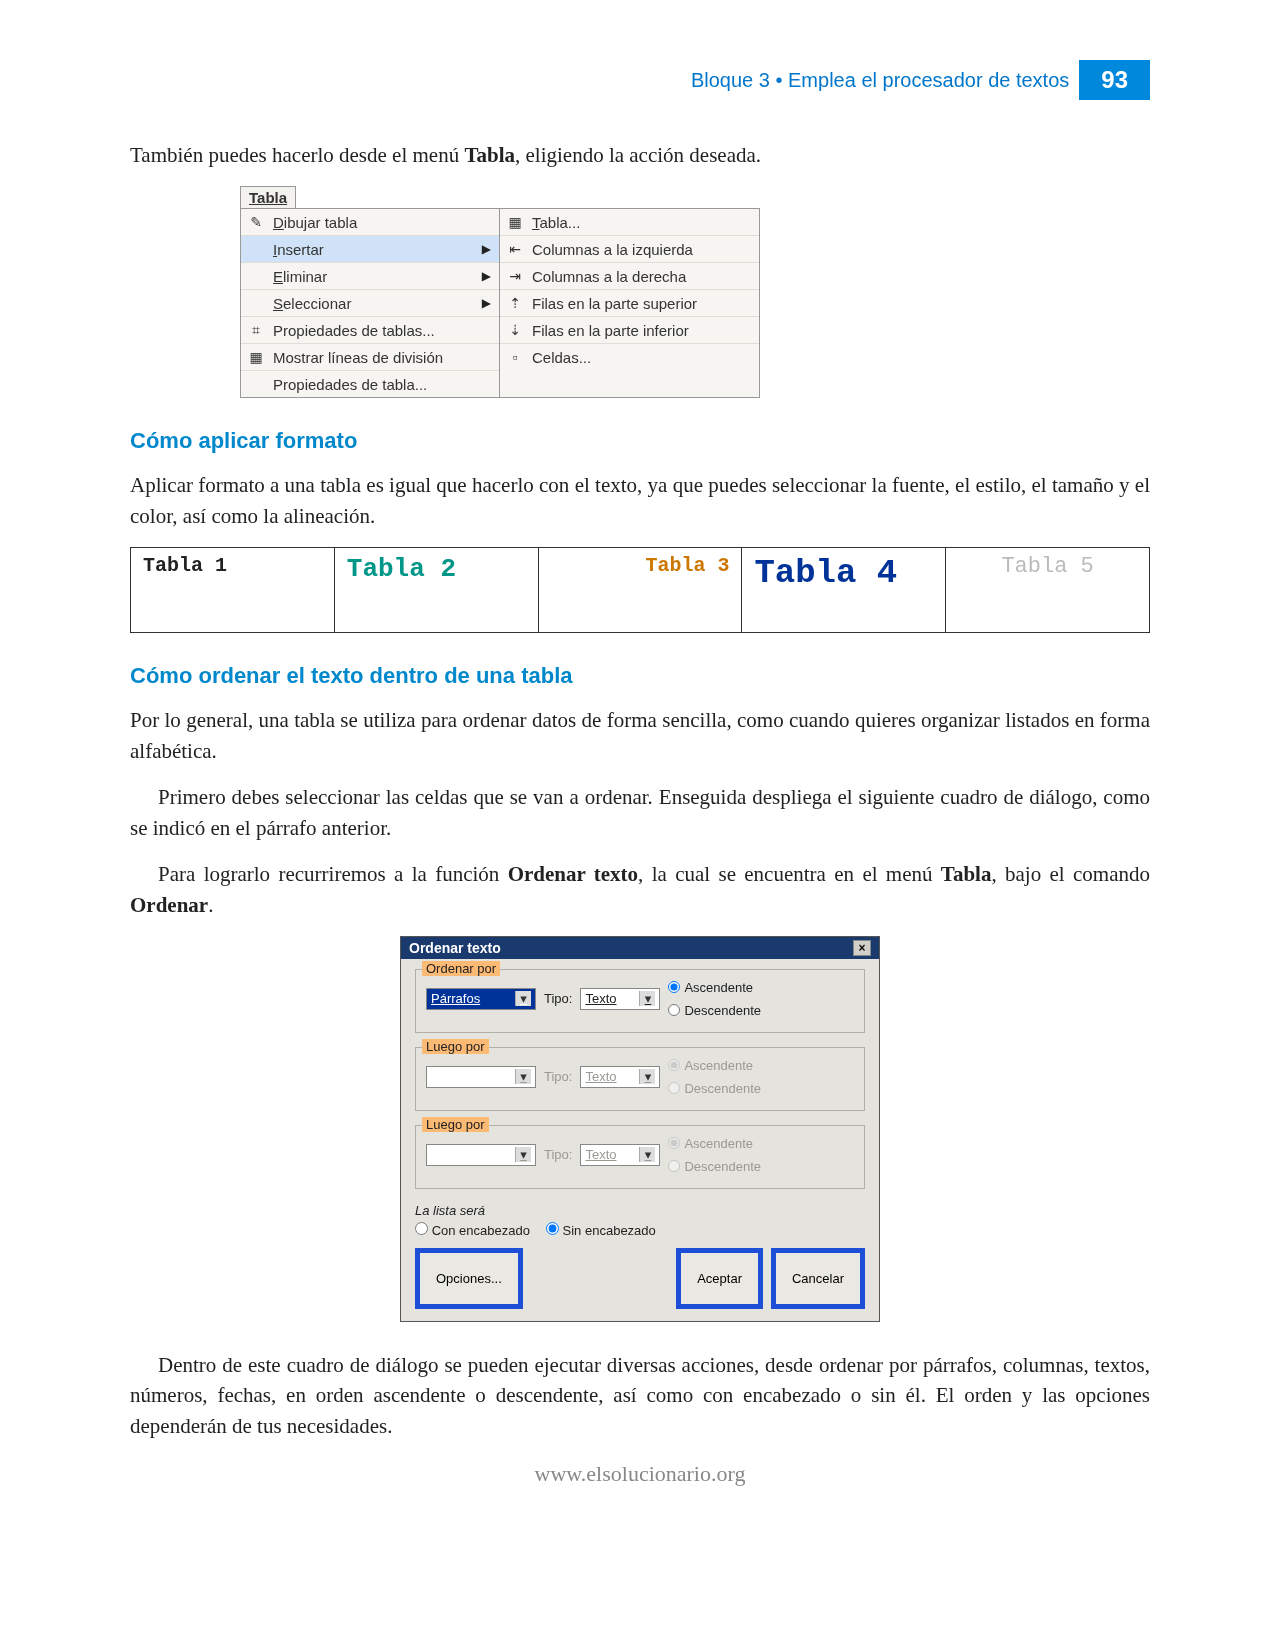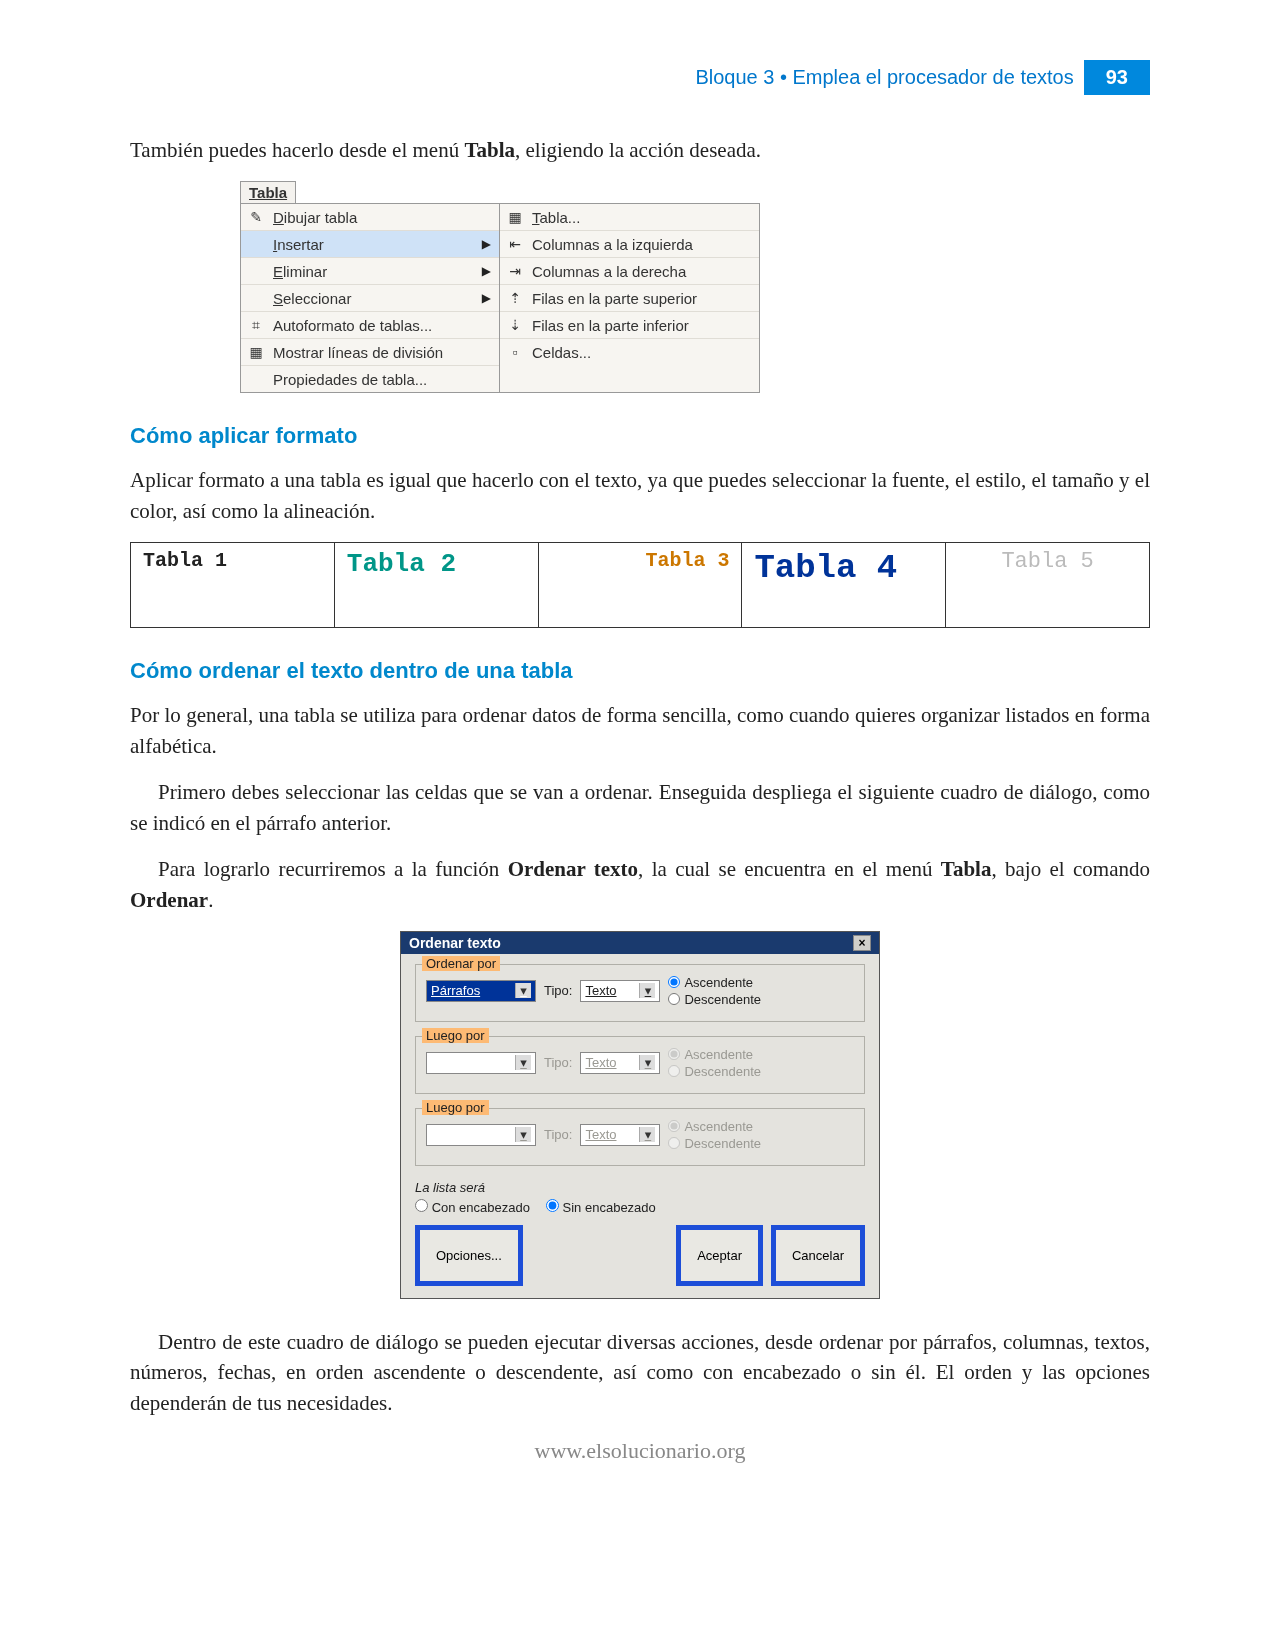--- a/index.html
+++ b/index.html
@@ -23,21 +23,21 @@
     }
     .header-text {
       color: #0077cc;
       font-size: 20px;
     }
     .page-number {
       background: #0088dd;
       color: #fff;
       padding: 6px 22px;
       font-weight: bold;
-      font-size: 20px;
+      font-size: 24px;
     }
     .body-text {
       font-size: 21px;
       line-height: 1.45;
       margin-bottom: 16px;
       text-align: justify;
     }
     .body-text .indent { display:inline-block; width: 28px; }
     .strong { font-weight: bold; }
     .section-heading {
@@ -160,21 +160,21 @@
       border: 1px solid #888; background:#fff;
       height: 22px; display:flex; align-items:center;
       padding: 0 4px; font-size:13px;text-decoration:underline;
     }
     .combo.sel { background:#003399; color:#fff; }
     .combo .drop {
       margin-left:auto; border-left:1px solid #aaa;
       width:16px; text-align:center; color:#333; background:#ddd;
     }
     .type-lbl { font-size:13px; }
-    .radio-col { display:flex; flex-direction:column; gap:2px; font-size:13px; }
+    .radio-col { display:flex; flex-direction:column; gap:8px; font-size:13px; }
     .radio-col label { display:flex; align-items:center; gap:4px; }
     .radio-col input { width:12px; height:12px; }
     .disabled { color:#9a9993; }
     .dlg-row2 { display:flex; align-items:flex-start; gap:16px; font-size:13px; margin:4px 0 10px 0; }
     .dlg-buttons { display:flex; gap:8px; justify-content:flex-end; margin-top:6px; }
     .dlg-btn {
       border:5px solid #1d4ed8; background:#e9e8e3;
       padding:18px 16px; font-size:13px;
     }
     .dlg-btn.opt { margin-right:auto; }
@@ -217,21 +217,21 @@
           <span class="lbl underline-first">Eliminar</span>
           <span class="arrow">▶</span>
         </div>
         <div class="menu-item">
           <span class="ico"></span>
           <span class="lbl underline-first">Seleccionar</span>
           <span class="arrow">▶</span>
         </div>
         <div class="menu-item">
           <span class="ico">⌗</span>
-          <span class="lbl">Autoformato de tablas...</span>
+          <span class="lbl">Propiedades de tablas...</span>
         </div>
         <div class="menu-item">
           <span class="ico">▦</span>
           <span class="lbl">Mostrar líneas de división</span>
         </div>
         <div class="menu-item">
           <span class="ico"></span>
           <span class="lbl">Propiedades de tabla...</span>
         </div>
       </div>

